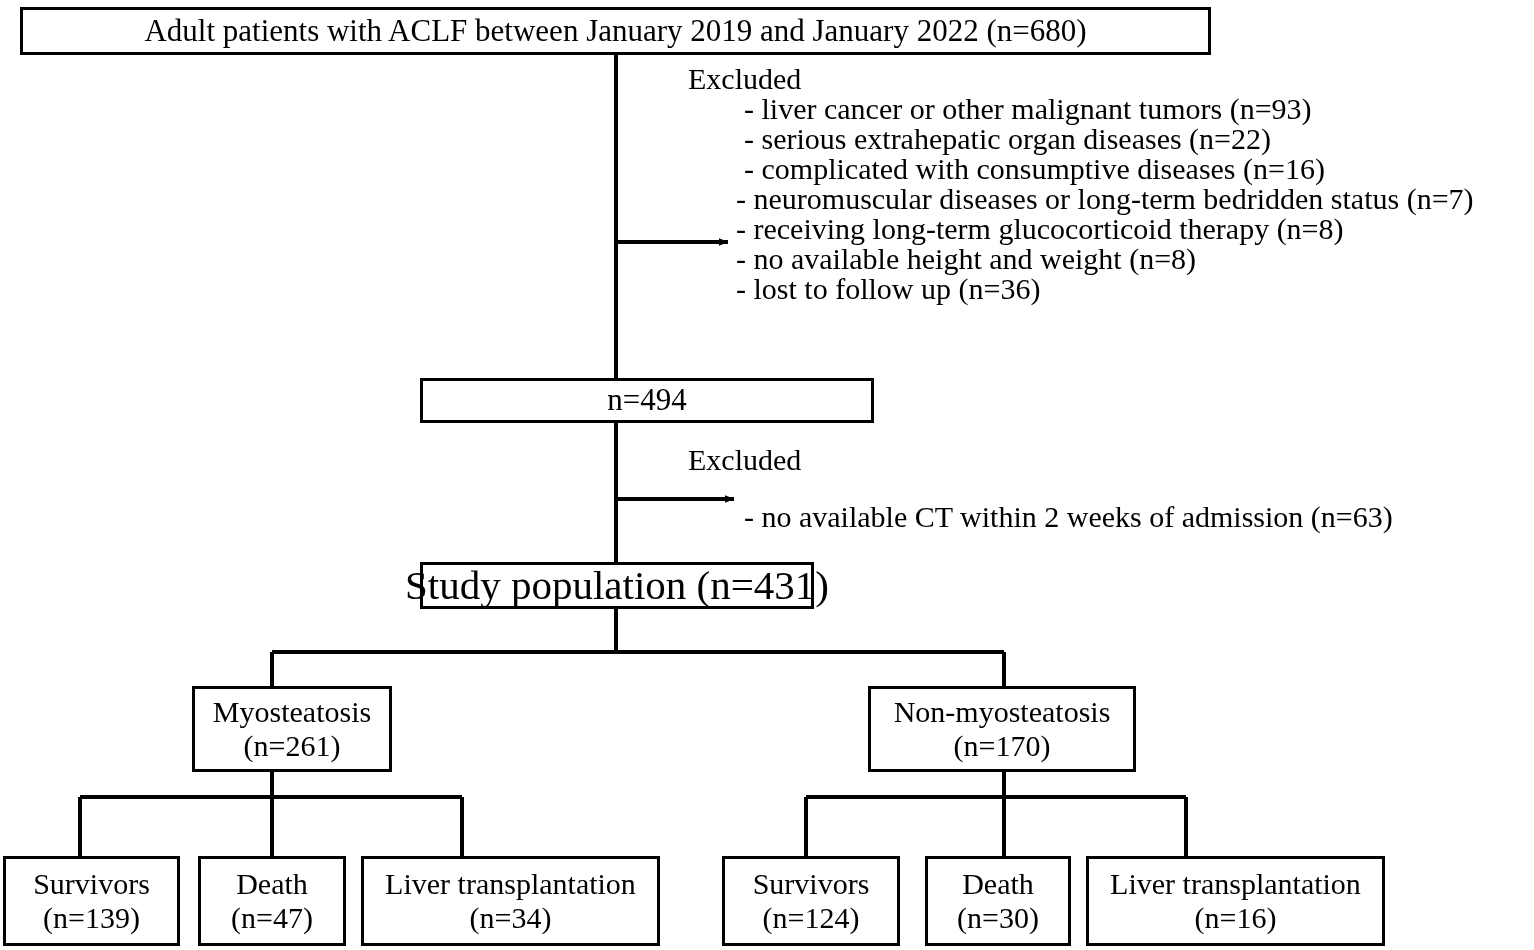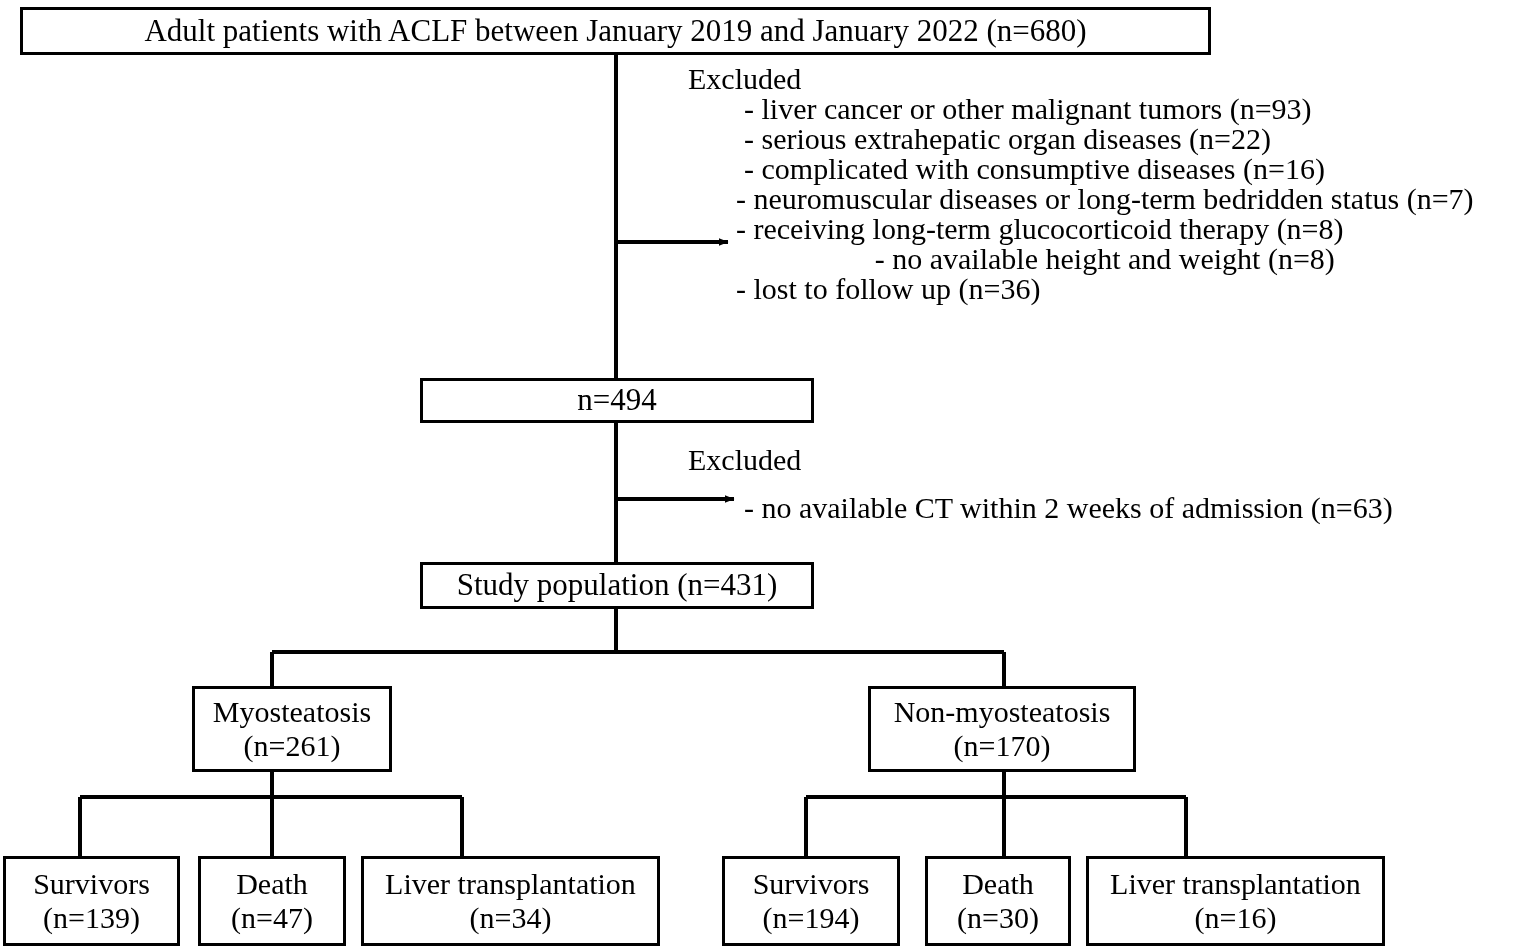--- a/index.html
+++ b/index.html
@@ -95,34 +95,34 @@
     <span class="ln">Adult patients with ACLF between January 2019 and January 2022 (n=680)</span>
   </div>
 
   <div class="note" style="left:688px; top:64px; font-size:30px;">
     <span class="hd">Excluded</span>
     <span class="it">- liver cancer or other malignant tumors (n=93)</span>
     <span class="it">- serious extrahepatic organ diseases (n=22)</span>
     <span class="it">- complicated with consumptive diseases (n=16)</span>
     <span class="it" style="padding-left:48px;">- neuromuscular diseases or long-term bedridden status (n=7)</span>
     <span class="it" style="padding-left:48px;">- receiving long-term glucocorticoid therapy (n=8)</span>
-    <span class="it" style="padding-left:48px;text-align:center;">- no available height and weight (n=8)</span>
+    <span class="it" style="padding-left:48px;">- no available height and weight (n=8)</span>
     <span class="it" style="padding-left:48px;">- lost to follow up (n=36)</span>
   </div>
 
-  <div class="box" style="left:420px; top:378px; width:394px; height:45px; font-size:31px;">
+  <div class="box" style="left:420px; top:378px; width:454px; height:45px; font-size:31px;">
     <span class="ln">n=494</span>
   </div>
 
   <div class="note" style="left:688px; top:445px; font-size:30px;">
     <span class="hd">Excluded</span>
-    <span class="it" style="padding-left:56px; margin-top:18px;">- no available CT within 2 weeks of admission (n=63)</span>
+    <span class="it" style="padding-left:56px; margin-top:27px;">- no available CT within 2 weeks of admission (n=63)</span>
   </div>
 
-  <div class="box" style="left:420px; top:562px; width:394px; height:47px; font-size:31px;">
+  <div class="box" style="left:420px; top:562px; width:394px; height:47px; font-size:41px;">
     <span class="ln">Study population (n=431)</span>
   </div>
 
   <div class="box" style="left:172px; top:686px; width:200px; height:86px; font-size:30px;margin-left:20px;">
     <span class="ln">Myosteatosis</span>
     <span class="ln">(n=261)</span>
   </div>
 
   <div class="box" style="left:868px; top:686px; width:268px; height:86px; font-size:30px;">
     <span class="ln">Non-myosteatosis</span>
@@ -139,21 +139,21 @@
     <span class="ln">(n=47)</span>
   </div>
 
   <div class="box" style="left:361px; top:856px; width:299px; height:90px; font-size:30px;">
     <span class="ln">Liver transplantation</span>
     <span class="ln">(n=34)</span>
   </div>
 
   <div class="box" style="left:722px; top:856px; width:178px; height:90px; font-size:30px;">
     <span class="ln">Survivors</span>
-    <span class="ln">(n=194)</span>
+    <span class="ln">(n=124)</span>
   </div>
 
   <div class="box" style="left:925px; top:856px; width:146px; height:90px; font-size:30px;">
     <span class="ln">Death</span>
     <span class="ln">(n=30)</span>
   </div>
 
   <div class="box" style="left:1086px; top:856px; width:299px; height:90px; font-size:30px;">
     <span class="ln">Liver transplantation</span>
     <span class="ln">(n=16)</span>

